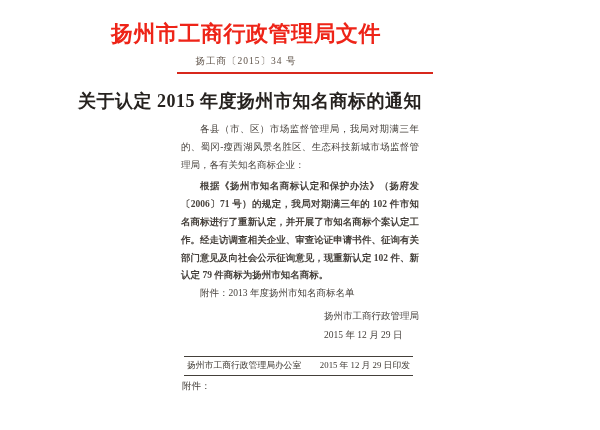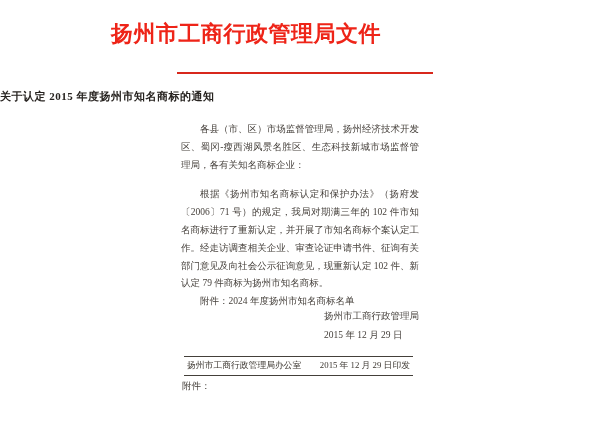--- a/index.html
+++ b/index.html
@@ -40,43 +40,45 @@
     position: absolute;
     top: 72px;
     left: 177px;
     width: 256px;
     height: 2px;
     background: #d8281c;
   }
   .doc-title {
     position: absolute;
     top: 89px;
-    left: 0;
+    left: 8px;
     right: 0;
-    font-size: 11px;
+    text-align: center;
+    font-size: 18px;
     font-weight: bold;
     letter-spacing: 0.5px;
     color: #26221f;
   }
   .doc-body {
     position: absolute;
     top: 121px;
     left: 181px;
     width: 238px;
     font-size: 9.5px;
     line-height: 17.8px;
     text-align: justify;
     color: #46413c;
   }
   .doc-body p {
     margin: 0;
     text-indent: 2em;
   }
   .doc-body p.body-paragraph {
-    margin-top: 12px;
+    margin-top: 4px;
+    font-weight: bold;
   }
   .signature-block {
     position: absolute;
     top: 307px;
     left: 181px;
     width: 238px;
     text-align: right;
     font-size: 9.5px;
     line-height: 19px;
     color: #46413c;
@@ -108,29 +110,30 @@
     color: #46413c;
   }
 </style>
 </head>
 <body>
 
 <div class="scan-page">
 
   <div class="agency-title">扬州市工商行政管理局文件</div>
 
+  <div class="doc-number">扬工商〔2015〕34 号</div>
 
   <div class="red-rule"></div>
 
   <div class="doc-title">关于认定 2015 年度扬州市知名商标的通知</div>
 
   <div class="doc-body">
-    <p class="salutation">各县（市、区）市场监督管理局，扬州经济技术开发区、蜀冈-瘦西湖风景名胜区、生态科技新城市场监督管理局，各有关知名商标企业：</p>
+    <p class="salutation">各县（市、区）市场监督管理局，我局对期满三年的、蜀冈-瘦西湖风景名胜区、生态科技新城市场监督管理局，各有关知名商标企业：</p>
     <p class="body-paragraph">根据《扬州市知名商标认定和保护办法》（扬府发〔2006〕71 号）的规定，我局对期满三年的 102 件市知名商标进行了重新认定，并开展了市知名商标个案认定工作。经走访调查相关企业、审查论证申请书件、征询有关部门意见及向社会公示征询意见，现重新认定 102 件、新认定 79 件商标为扬州市知名商标。</p>
-    <p class="attachment-line">附件：2024 年度扬州市知名商标名单</p>
+    <p class="attachment-line">附件：2013 年度扬州市知名商标名单</p>
   </div>
 
   <div class="signature-block">
     <div class="signature-inner">
       <div>扬州市工商行政管理局</div>
       <div>2015 年 12 月 29 日</div>
     </div>
   </div>
 
   <div class="footer-bar">

